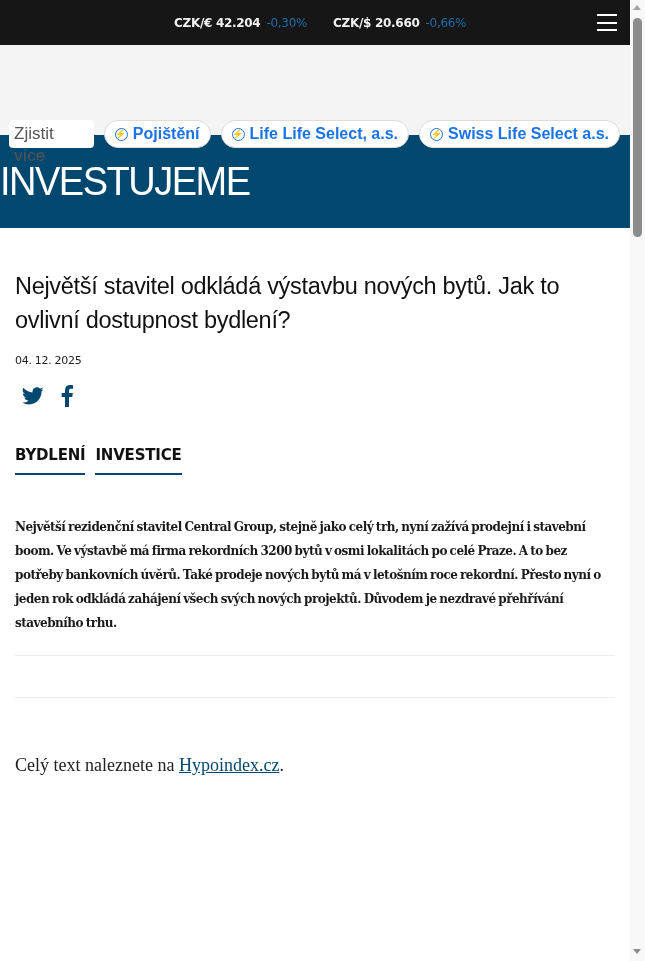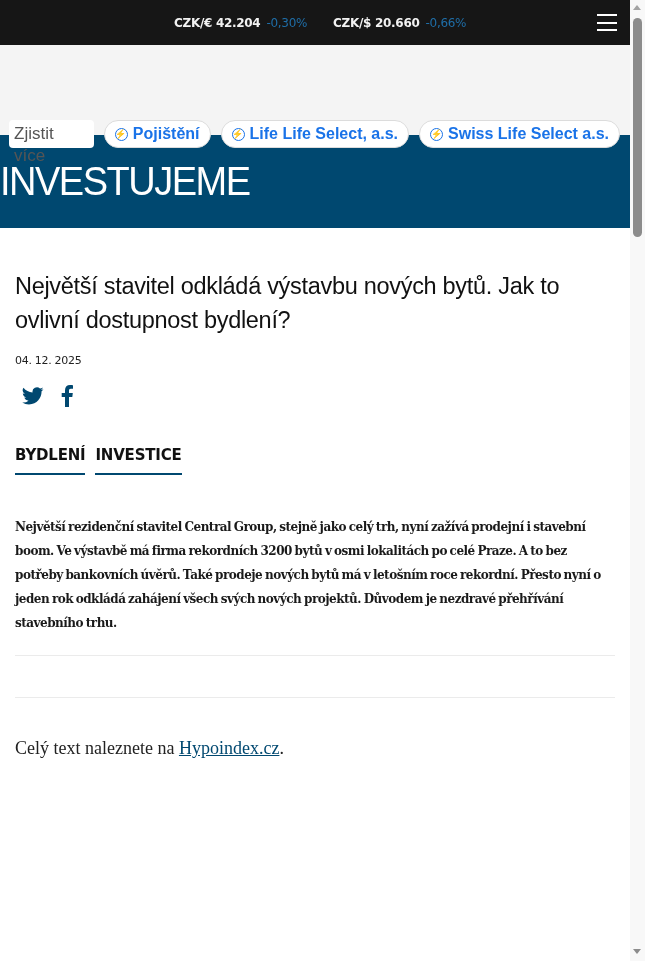--- a/index.html
+++ b/index.html
@@ -30,21 +30,21 @@
   .share { margin-top: 16px; display: flex; align-items: center; height: 26px; }
   .share a { display: inline-flex; align-items: center; justify-content: center; cursor: pointer; }
   .tw { width: 24px; height: 24px; margin-left: 6px; }
   .fb { width: 16px; height: 24px; margin-left: 14px; }
   .tags { margin-top: 37px; display: flex; }
   .tag { font-size: 15px; font-weight: bold; color: #111; padding-bottom: 9px; border-bottom: 2px solid #004870; margin-right: 10px; cursor: pointer; letter-spacing: -0.2px; }
   .lead { margin-top: 40px; font-family: "DejaVu Serif", serif; font-weight: bold; font-size: 12px; line-height: 24px; color: #1a1a1a; letter-spacing: -0.5px; word-spacing: -1px; }
   .divider { height: 1px; background: #ebebeb; }
   .d1 { margin-top: 20px; }
   .d2 { margin-top: 41px; }
-  .source { margin-top: 40px; font-family: "Liberation Serif", serif; font-size: 18px; color: #222; }
+  .source { margin-top: 57px; font-family: "Liberation Serif", serif; font-size: 18px; color: #222; }
   .source a { color: #004870; text-decoration: underline; cursor: pointer; }
 
   .scrollbar { position: absolute; left: 630px; top: 0; width: 15px; height: 961px; background: #f8f8f8; }
   .sb-up { position: absolute; left: 3px; top: 5px; width: 0; height: 0; border-left: 4.5px solid transparent; border-right: 4.5px solid transparent; border-bottom: 5px solid #a3a3a3; }
   .sb-thumb { position: absolute; left: 3px; top: 18px; width: 9px; height: 219px; background: #8c8c8c; border-radius: 5px; cursor: pointer; }
   .sb-down { position: absolute; left: 3px; top: 949px; width: 0; height: 0; border-left: 4.5px solid transparent; border-right: 4.5px solid transparent; border-top: 5px solid #8c8c8c; }
 </style>
 </head>
 <body>
 

